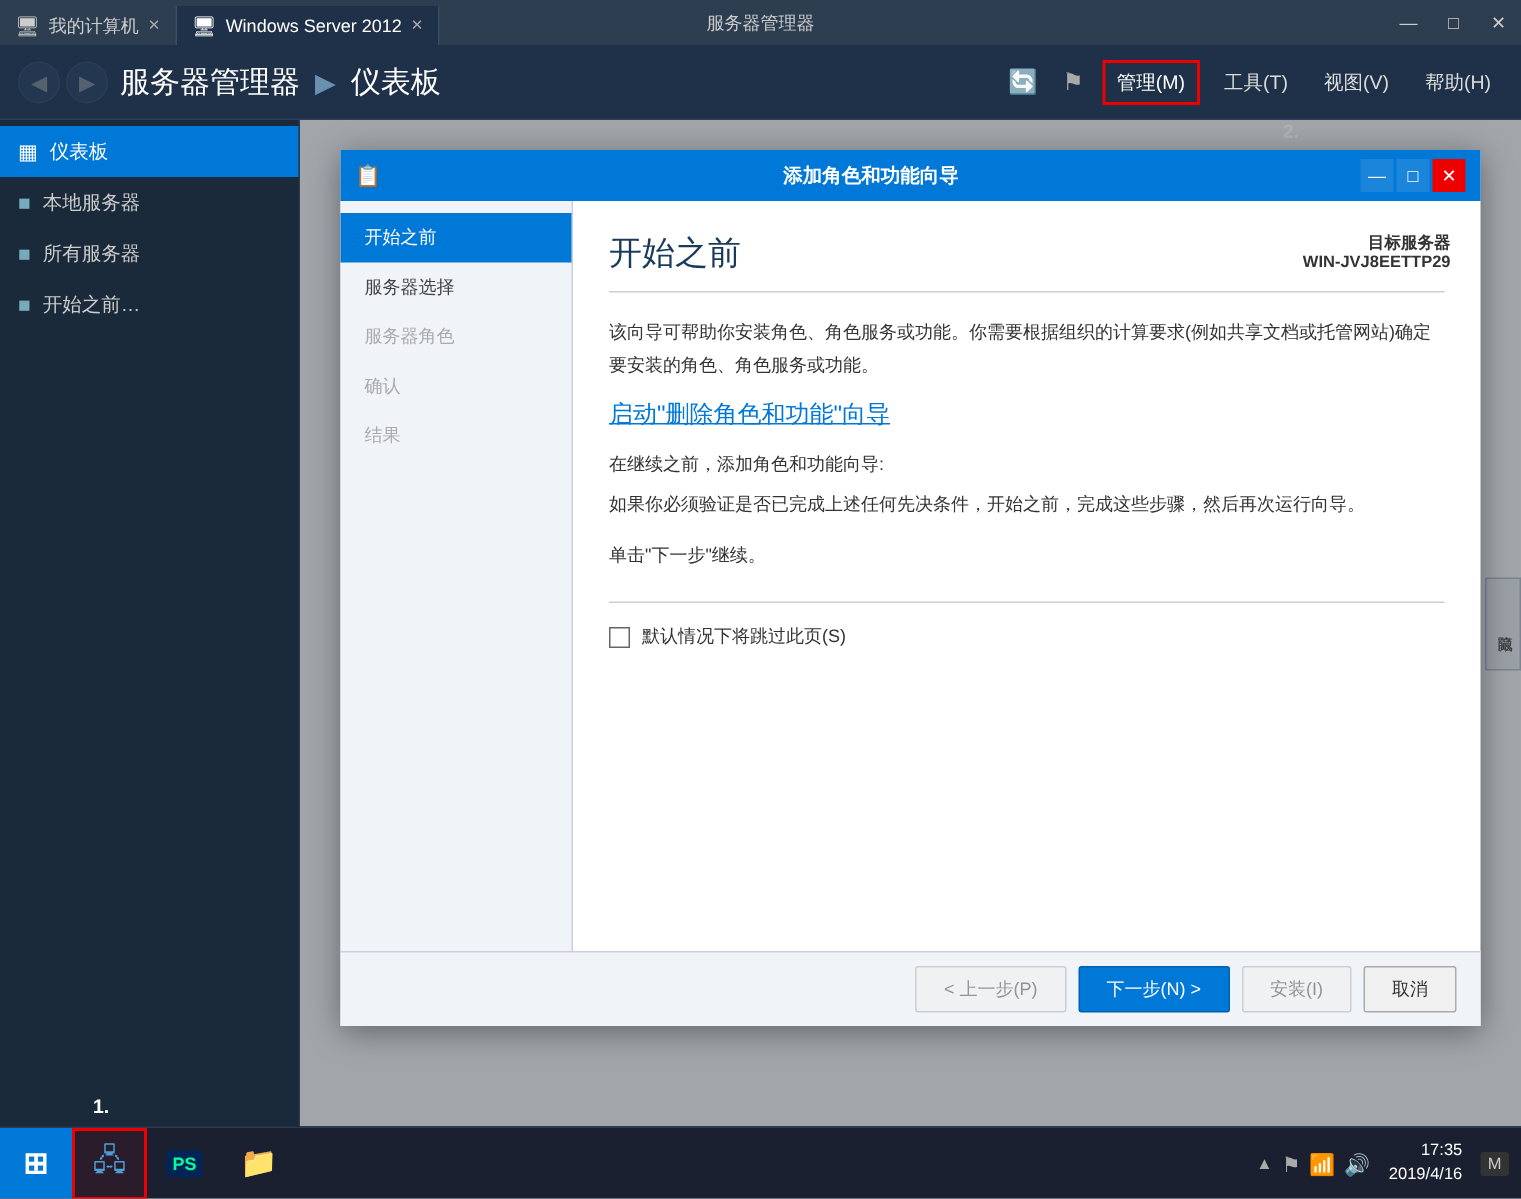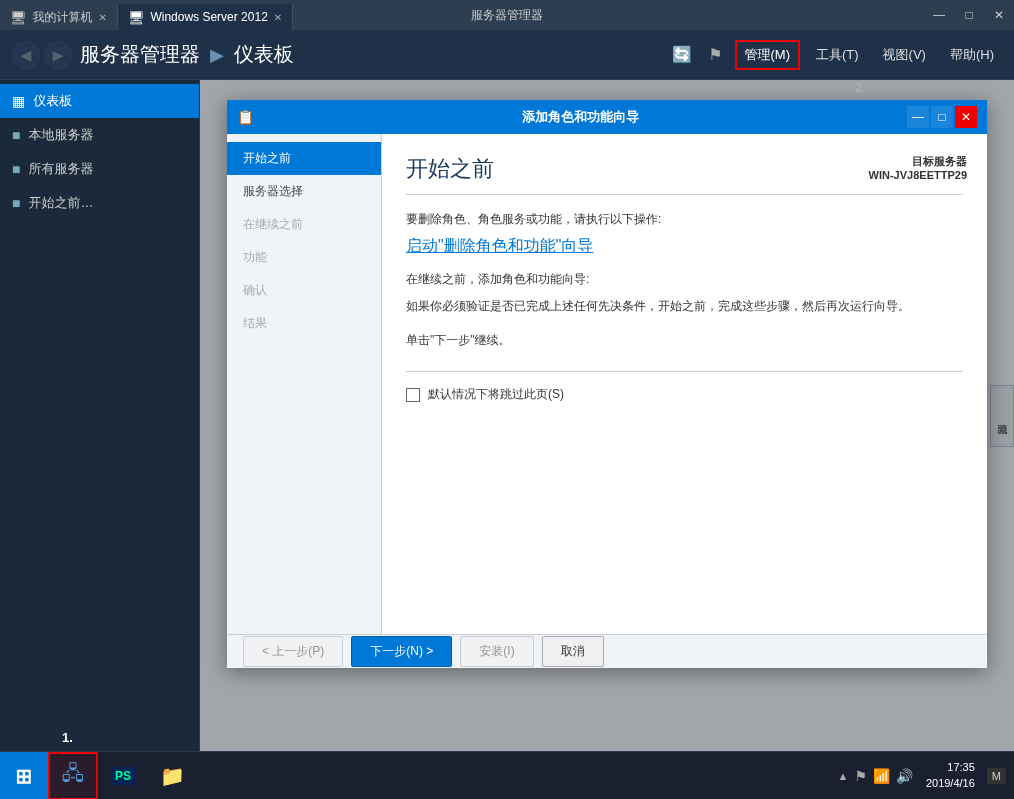--- a/index.html
+++ b/index.html
@@ -435,26 +435,26 @@
       height: 14px;
       border: 1px solid #666;
       background: #fff;
       flex-shrink: 0;
     }
     .dialog-checkbox-label {
       font-size: 12px;
       color: #333;
     }
     .dialog-footer {
-      height: 34px;
+      height: 50px;
       background: #f0f4f8;
       border-top: 1px solid #ccd;
       display: flex;
       align-items: center;
-      justify-content: flex-start;
+      justify-content: flex-end;
       padding: 0 16px;
       gap: 8px;
     }
     .dialog-btn {
       padding: 6px 18px;
       font-size: 12px;
       border: 1px solid #aaa;
       background: #f0f0f0;
       cursor: pointer;
       color: #333;
@@ -567,34 +567,33 @@
               <div class="dialog-win-ctrl">□</div>
               <div class="dialog-win-ctrl close-btn">✕</div>
             </div>
           </div>
 
           <div class="dialog-body">
 
             <div class="dialog-nav">
               <div class="dialog-nav-item active">开始之前</div>
               <div class="dialog-nav-item">服务器选择</div>
-              <div class="dialog-nav-item disabled">在继续之前</div>
-              <div class="dialog-nav-item disabled">功能</div>
+              <div class="dialog-nav-item disabled">服务器角色</div>
               <div class="dialog-nav-item disabled">确认</div>
               <div class="dialog-nav-item disabled">结果</div>
             </div>
 
             <div class="dialog-content">
               <div class="dialog-target-server">
                 <span>目标服务器</span>
                 <span>WIN-JVJ8EETTP29</span>
               </div>
               <div class="dialog-page-title">开始之前</div>
               <div class="dialog-divider"></div>
-              <div class="dialog-section-title">要删除角色、角色服务或功能，请执行以下操作:</div>
+              <div class="dialog-text">该向导可帮助你安装角色、角色服务或功能。你需要根据组织的计算要求(例如共享文档或托管网站)确定要安装的角色、角色服务或功能。</div>
               <div style="margin-bottom:14px;">
                 <span class="dialog-link">启动"删除角色和功能"向导</span>
               </div>
               <div class="dialog-section-title">在继续之前，添加角色和功能向导:</div>
               <div class="dialog-note">如果你必须验证是否已完成上述任何先决条件，开始之前，完成这些步骤，然后再次运行向导。</div>
               <div class="dialog-footer-note">单击"下一步"继续。</div>
               <div class="dialog-checkbox-row">
                 <div class="dialog-checkbox"></div>
                 <span class="dialog-checkbox-label">默认情况下将跳过此页(S)</span>
               </div>

